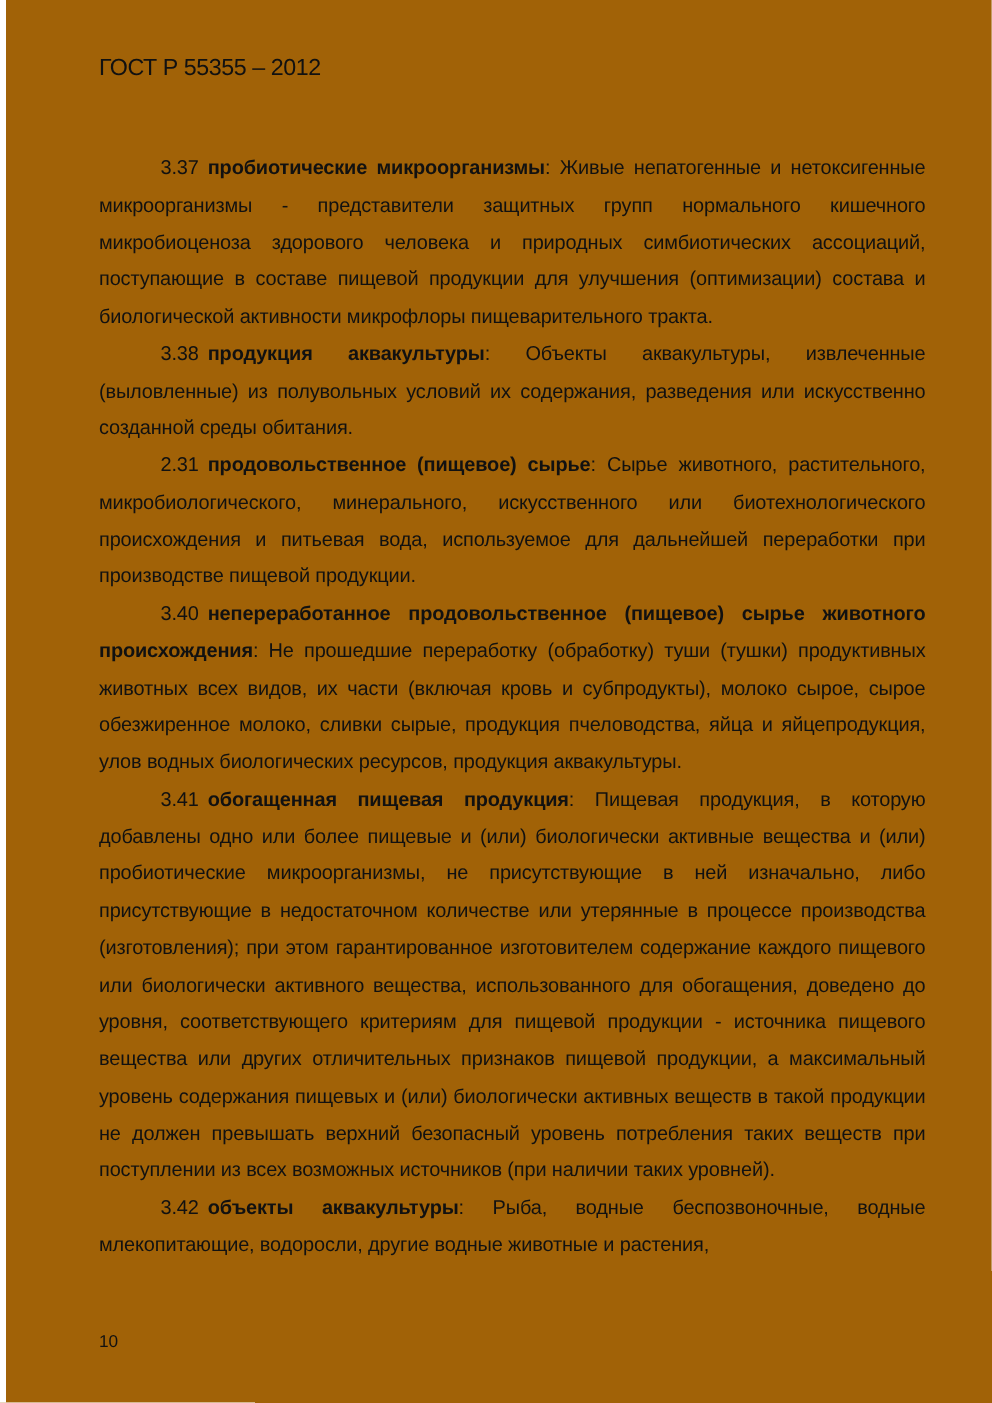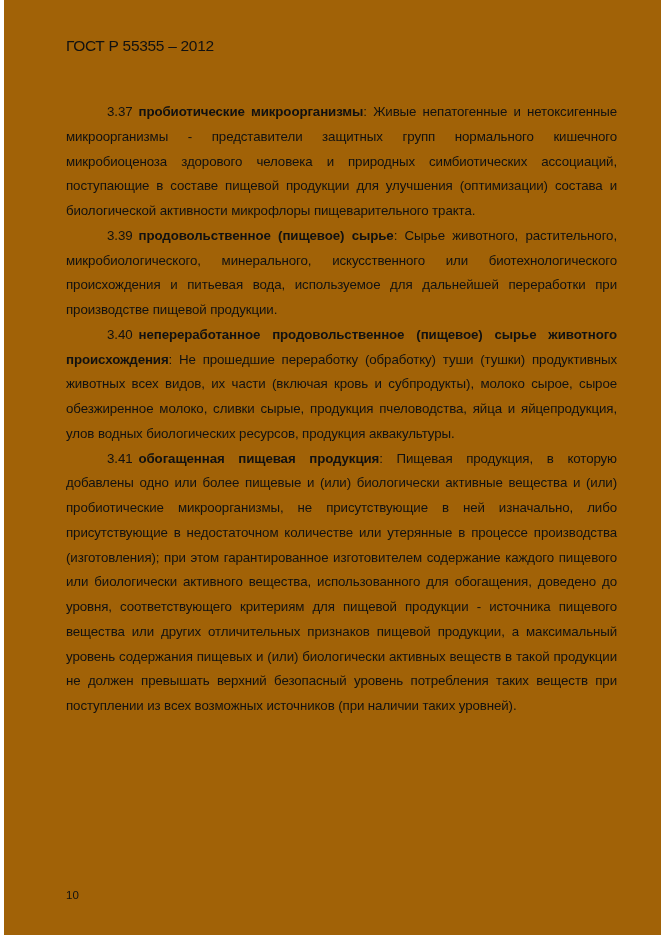--- a/index.html
+++ b/index.html
@@ -27,24 +27,30 @@
 <body>
 
 <div class="page">
   <div class="header">ГОСТ Р 55355 – 2012</div>
 
   <div class="body">
     <p class="para">
       <span class="num">3.37</span><span class="term">пробиотические микроорганизмы</span><span>: Живые непатогенные и нетоксигенные микроорганизмы - представители защитных групп нормального кишечного микробиоценоза здорового человека и природных симбиотических ассоциаций, поступающие в составе пищевой продукции для улучшения (оптимизации) состава и биологической активности микрофлоры пищеварительного тракта.</span>
     </p>
     <p class="para">
-      <span class="num">3.39</span><span class="term">продовольственное (пищевое) сырье</span><span>: Сырье животного, растительного, микробиологического, минерального, искусственного или биотехнологического происхождения и питьевая вода, используемое для дальнейшей переработки при производстве пищевой продукции.</span>
+      <span class="num">3.38</span><span class="term">продукция аквакультуры</span><span>: Объекты аквакультуры, извлеченные (выловленные) из полувольных условий их содержания, разведения или искусственно созданной среды обитания.</span>
+    </p>
+    <p class="para">
+      <span class="num">2.31</span><span class="term">продовольственное (пищевое) сырье</span><span>: Сырье животного, растительного, микробиологического, минерального, искусственного или биотехнологического происхождения и питьевая вода, используемое для дальнейшей переработки при производстве пищевой продукции.</span>
     </p>
     <p class="para">
       <span class="num">3.40</span><span class="term">непереработанное продовольственное (пищевое) сырье животного происхождения</span><span>: Не прошедшие переработку (обработку) туши (тушки) продуктивных животных всех видов, их части (включая кровь и субпродукты), молоко сырое, сырое обезжиренное молоко, сливки сырые, продукция пчеловодства, яйца и яйцепродукция, улов водных биологических ресурсов, продукция аквакультуры.</span>
     </p>
     <p class="para">
       <span class="num">3.41</span><span class="term">обогащенная пищевая продукция</span><span>: Пищевая продукция, в которую добавлены одно или более пищевые и (или) биологически активные вещества и (или) пробиотические микроорганизмы, не присутствующие в ней изначально, либо присутствующие в недостаточном количестве или утерянные в процессе производства (изготовления); при этом гарантированное изготовителем содержание каждого пищевого или биологически активного вещества, использованного для обогащения, доведено до уровня, соответствующего критериям для пищевой продукции - источника пищевого вещества или других отличительных признаков пищевой продукции, а максимальный уровень содержания пищевых и (или) биологически активных веществ в такой продукции не должен превышать верхний безопасный уровень потребления таких веществ при поступлении из всех возможных источников (при наличии таких уровней).</span>
     </p>
+    <p class="para">
+      <span class="num">3.42</span><span class="term">объекты аквакультуры</span><span>: Рыба, водные беспозвоночные, водные млекопитающие, водоросли, другие водные животные и растения,</span>
+    </p>
   </div>
 
   <div class="footer">10</div>
 </div>
 
 </body></html>

